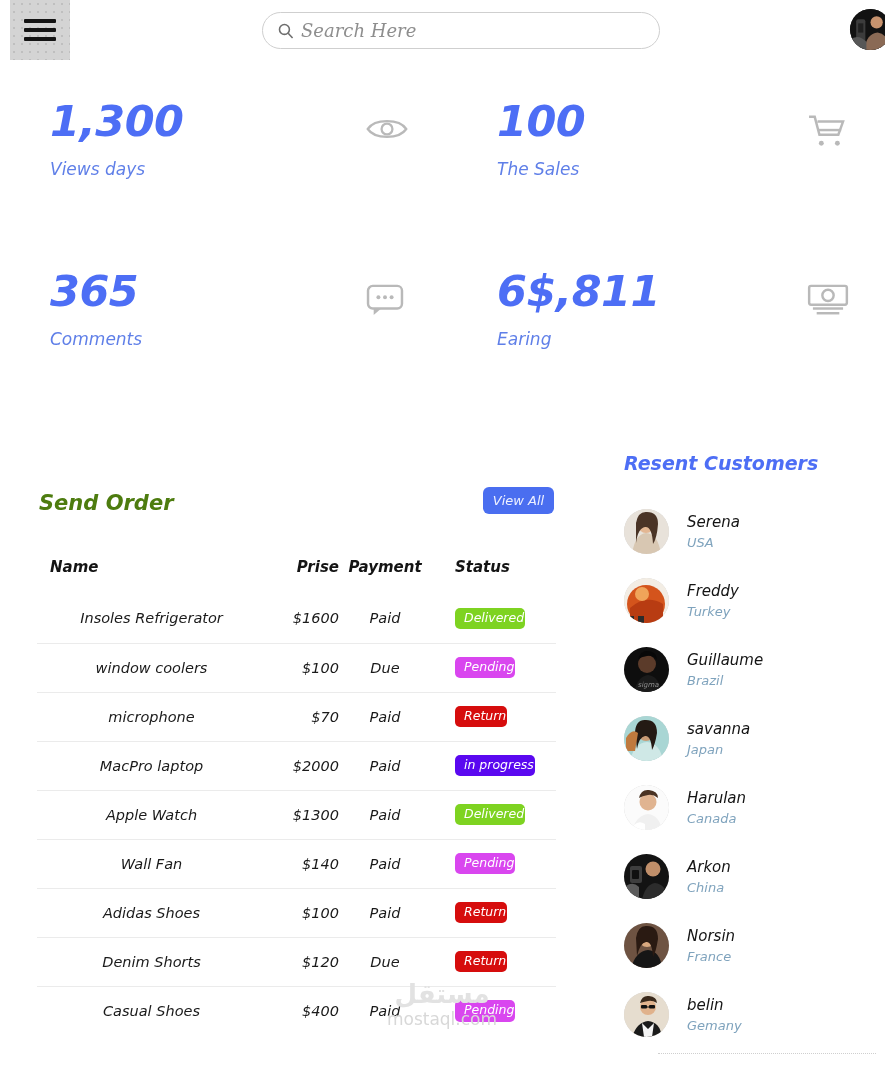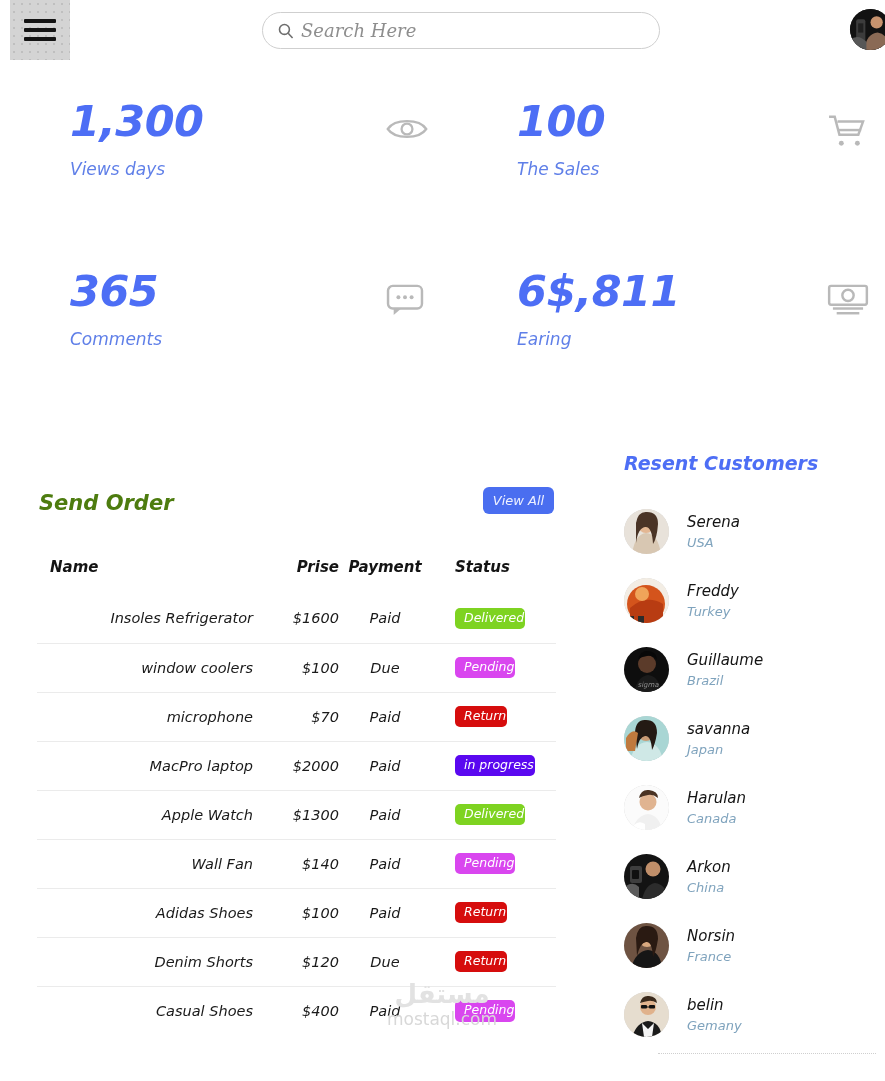--- a/index.html
+++ b/index.html
@@ -88,21 +88,20 @@
 
   
   .ph { display: block; width: 100%; height: 100%; }
 
   
   .stats {
     position: absolute;
     top: 100px;
     left: 0;
     width: 885px;
-    padding-left: 20px;
   }
   .stat-row { position: relative; height: 170px; }
   .stat-card {
     position: absolute;
     top: 0;
     width: 390px;
     height: 120px;
   }
   .stat-card.left  { left: 50px; }
   .stat-card.right { left: 497px; }
@@ -193,21 +192,21 @@
   table.order-table td {
     font-family: "DejaVu Sans", sans-serif;
     font-style: italic;
     font-size: 14.5px;
     color: #1a1a1a;
     height: 49px;
     vertical-align: middle;
     border-top: 1px solid #ebebeb;
   }
   table.order-table tbody tr:first-child td { border-top: none; }
-  td.c-name    { text-align: right;   padding-left: 13px; }
+  td.c-name    { text-align: center;   padding-left: 13px; }
   td.c-price   { text-align: right; }
   td.c-payment { text-align: center; }
   td.c-status  { text-align: left;   padding-left: 24px; }
 
   .badge {
     display: inline-block;
     padding: 4px 1px 5px 9px;
     border-radius: 5px;
     font-family: "DejaVu Sans", sans-serif;
     font-style: italic;

